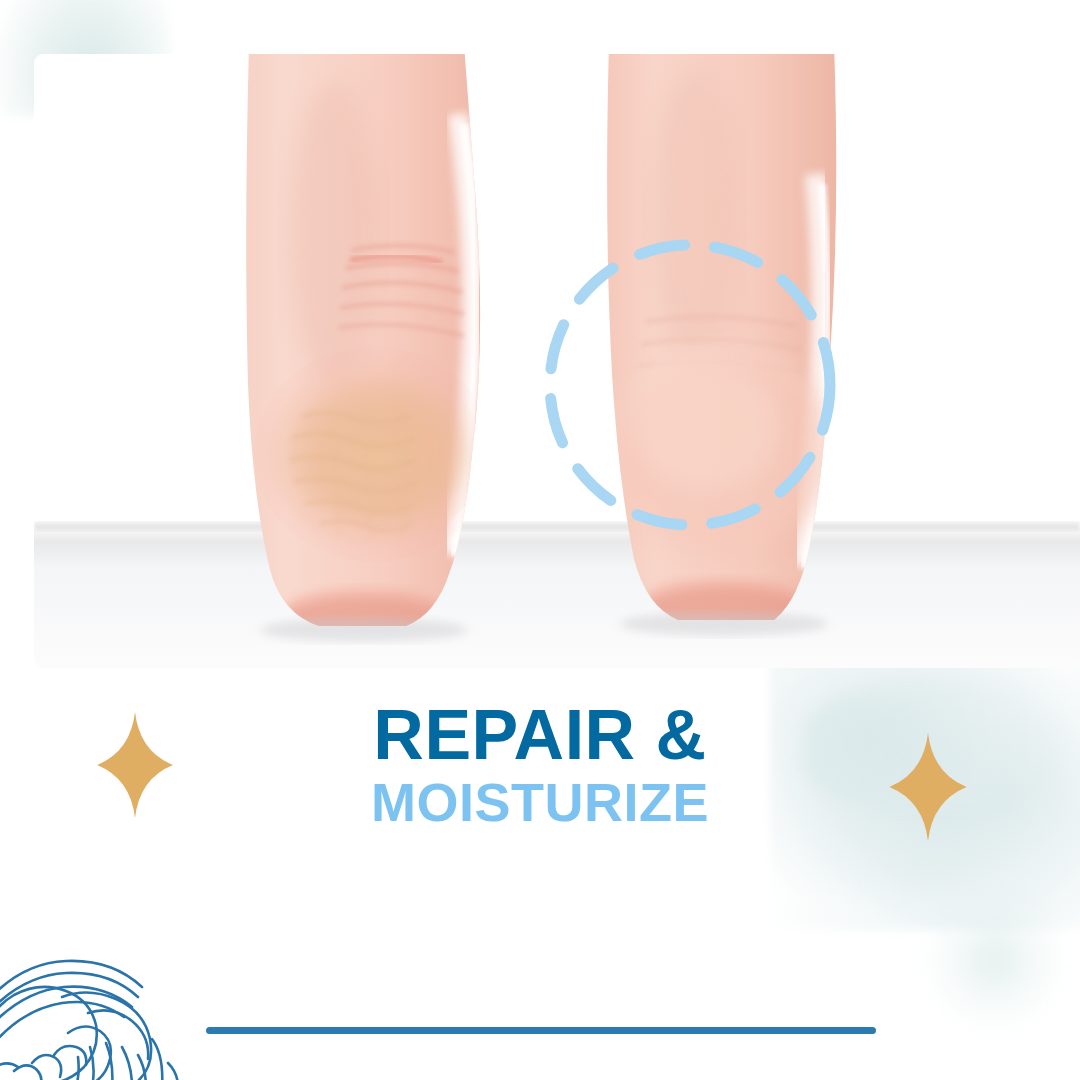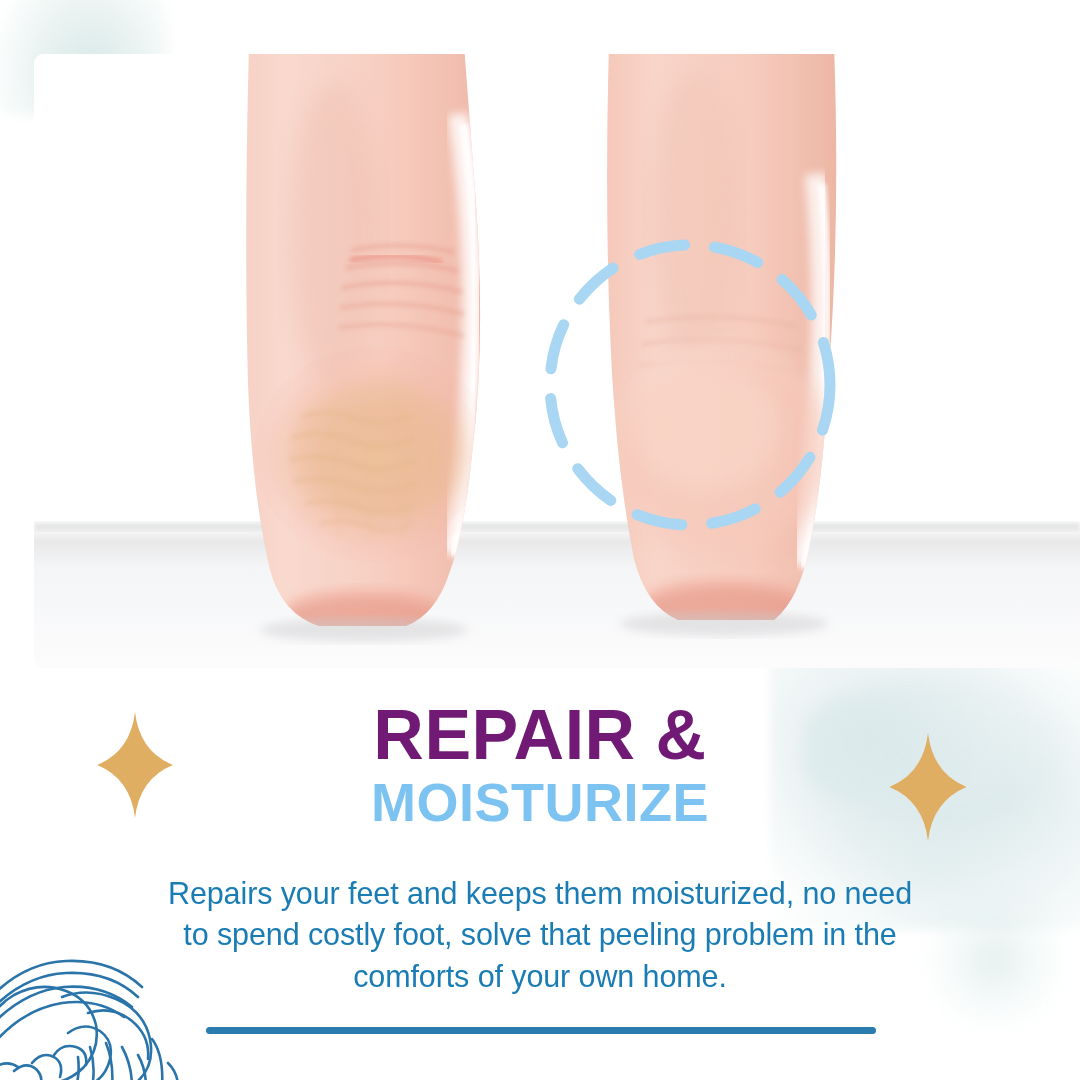--- a/index.html
+++ b/index.html
@@ -105,21 +105,21 @@
     left: 0;
     top: 700px;
     width: 1080px;
     text-align: center;
   }
   .heading-1 {
     font-family: "Liberation Sans", sans-serif;
     font-size: 70px;
     font-weight: bold;
     letter-spacing: 0.5px;
-    color: #701a75;
+    color: #0369a1;
     line-height: 1.0;
     margin: 0;
   }
   .heading-2 {
     font-family: "Liberation Sans", sans-serif;
     font-size: 54px;
     font-weight: bold;
     letter-spacing: 0.5px;
     color: #7dc3f1;
     line-height: 1.05;
@@ -326,23 +326,20 @@
   </svg>
   <svg class="sparkle sparkle-right" viewBox="0 0 100 140">
     <path d="M50,0 Q56,52 100,70 Q56,88 50,140 Q44,88 0,70 Q44,52 50,0 Z" fill="#dfae62"></path>
   </svg>
 
   <div class="headings">
     <div class="heading-1">REPAIR &amp;</div>
     <div class="heading-2">MOISTURIZE</div>
   </div>
 
-  <div class="body-copy">Repairs your feet and keeps them  moisturized, no need
-to spend costly foot,  solve that peeling problem in the
-comforts of your own home.</div>
 
   <div class="divider"></div>
 
   <svg class="lineart" viewBox="0 0 230 135">
     <g fill="none" stroke="#2a74aa" stroke-width="2.6" stroke-linecap="round" stroke-linejoin="round">
       <path d="M-6,52 Q28,12 74,10 Q120,8 150,36"></path>
       <path d="M-6,64 Q30,24 74,22 Q118,20 146,46"></path>
       <path d="M-4,78 Q30,40 72,36 Q112,33 140,56"></path>
       <path d="M2,92 Q32,58 70,52 Q106,47 132,66"></path>
       <path d="M-8,86 Q-2,58 22,44 Q48,30 74,40 Q98,49 104,74 Q108,98 92,116 Q72,136 44,132"></path>

